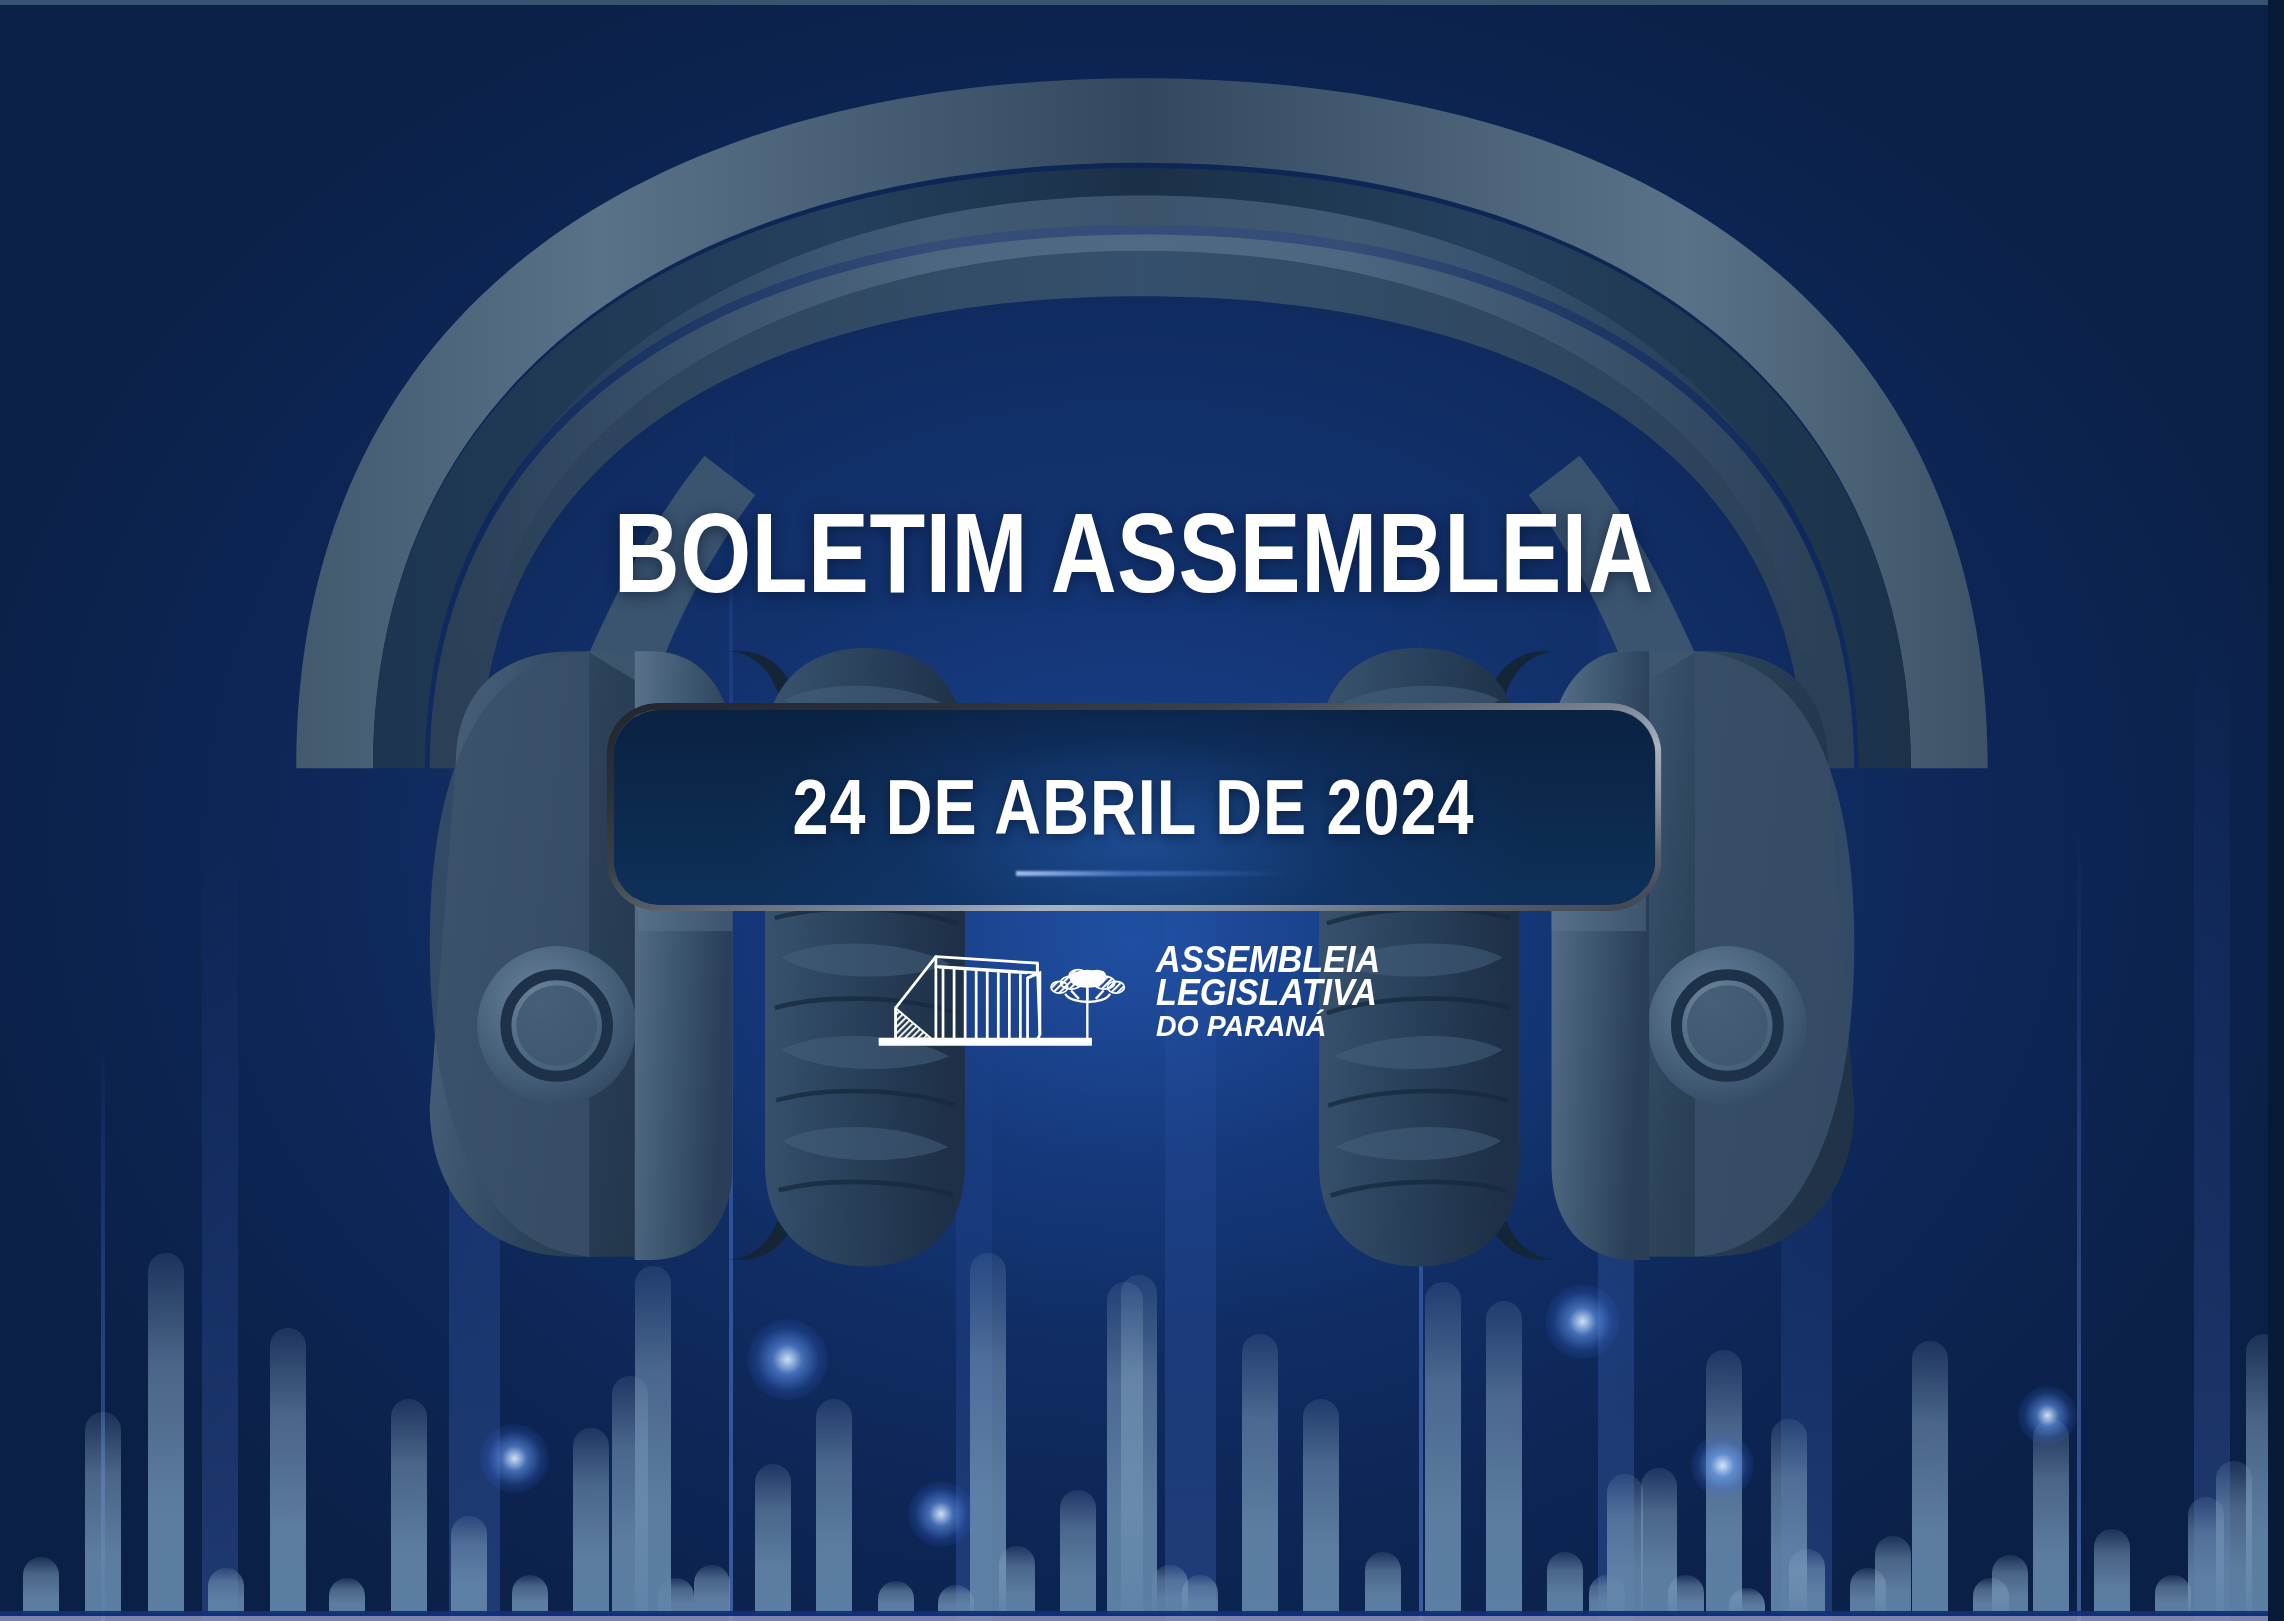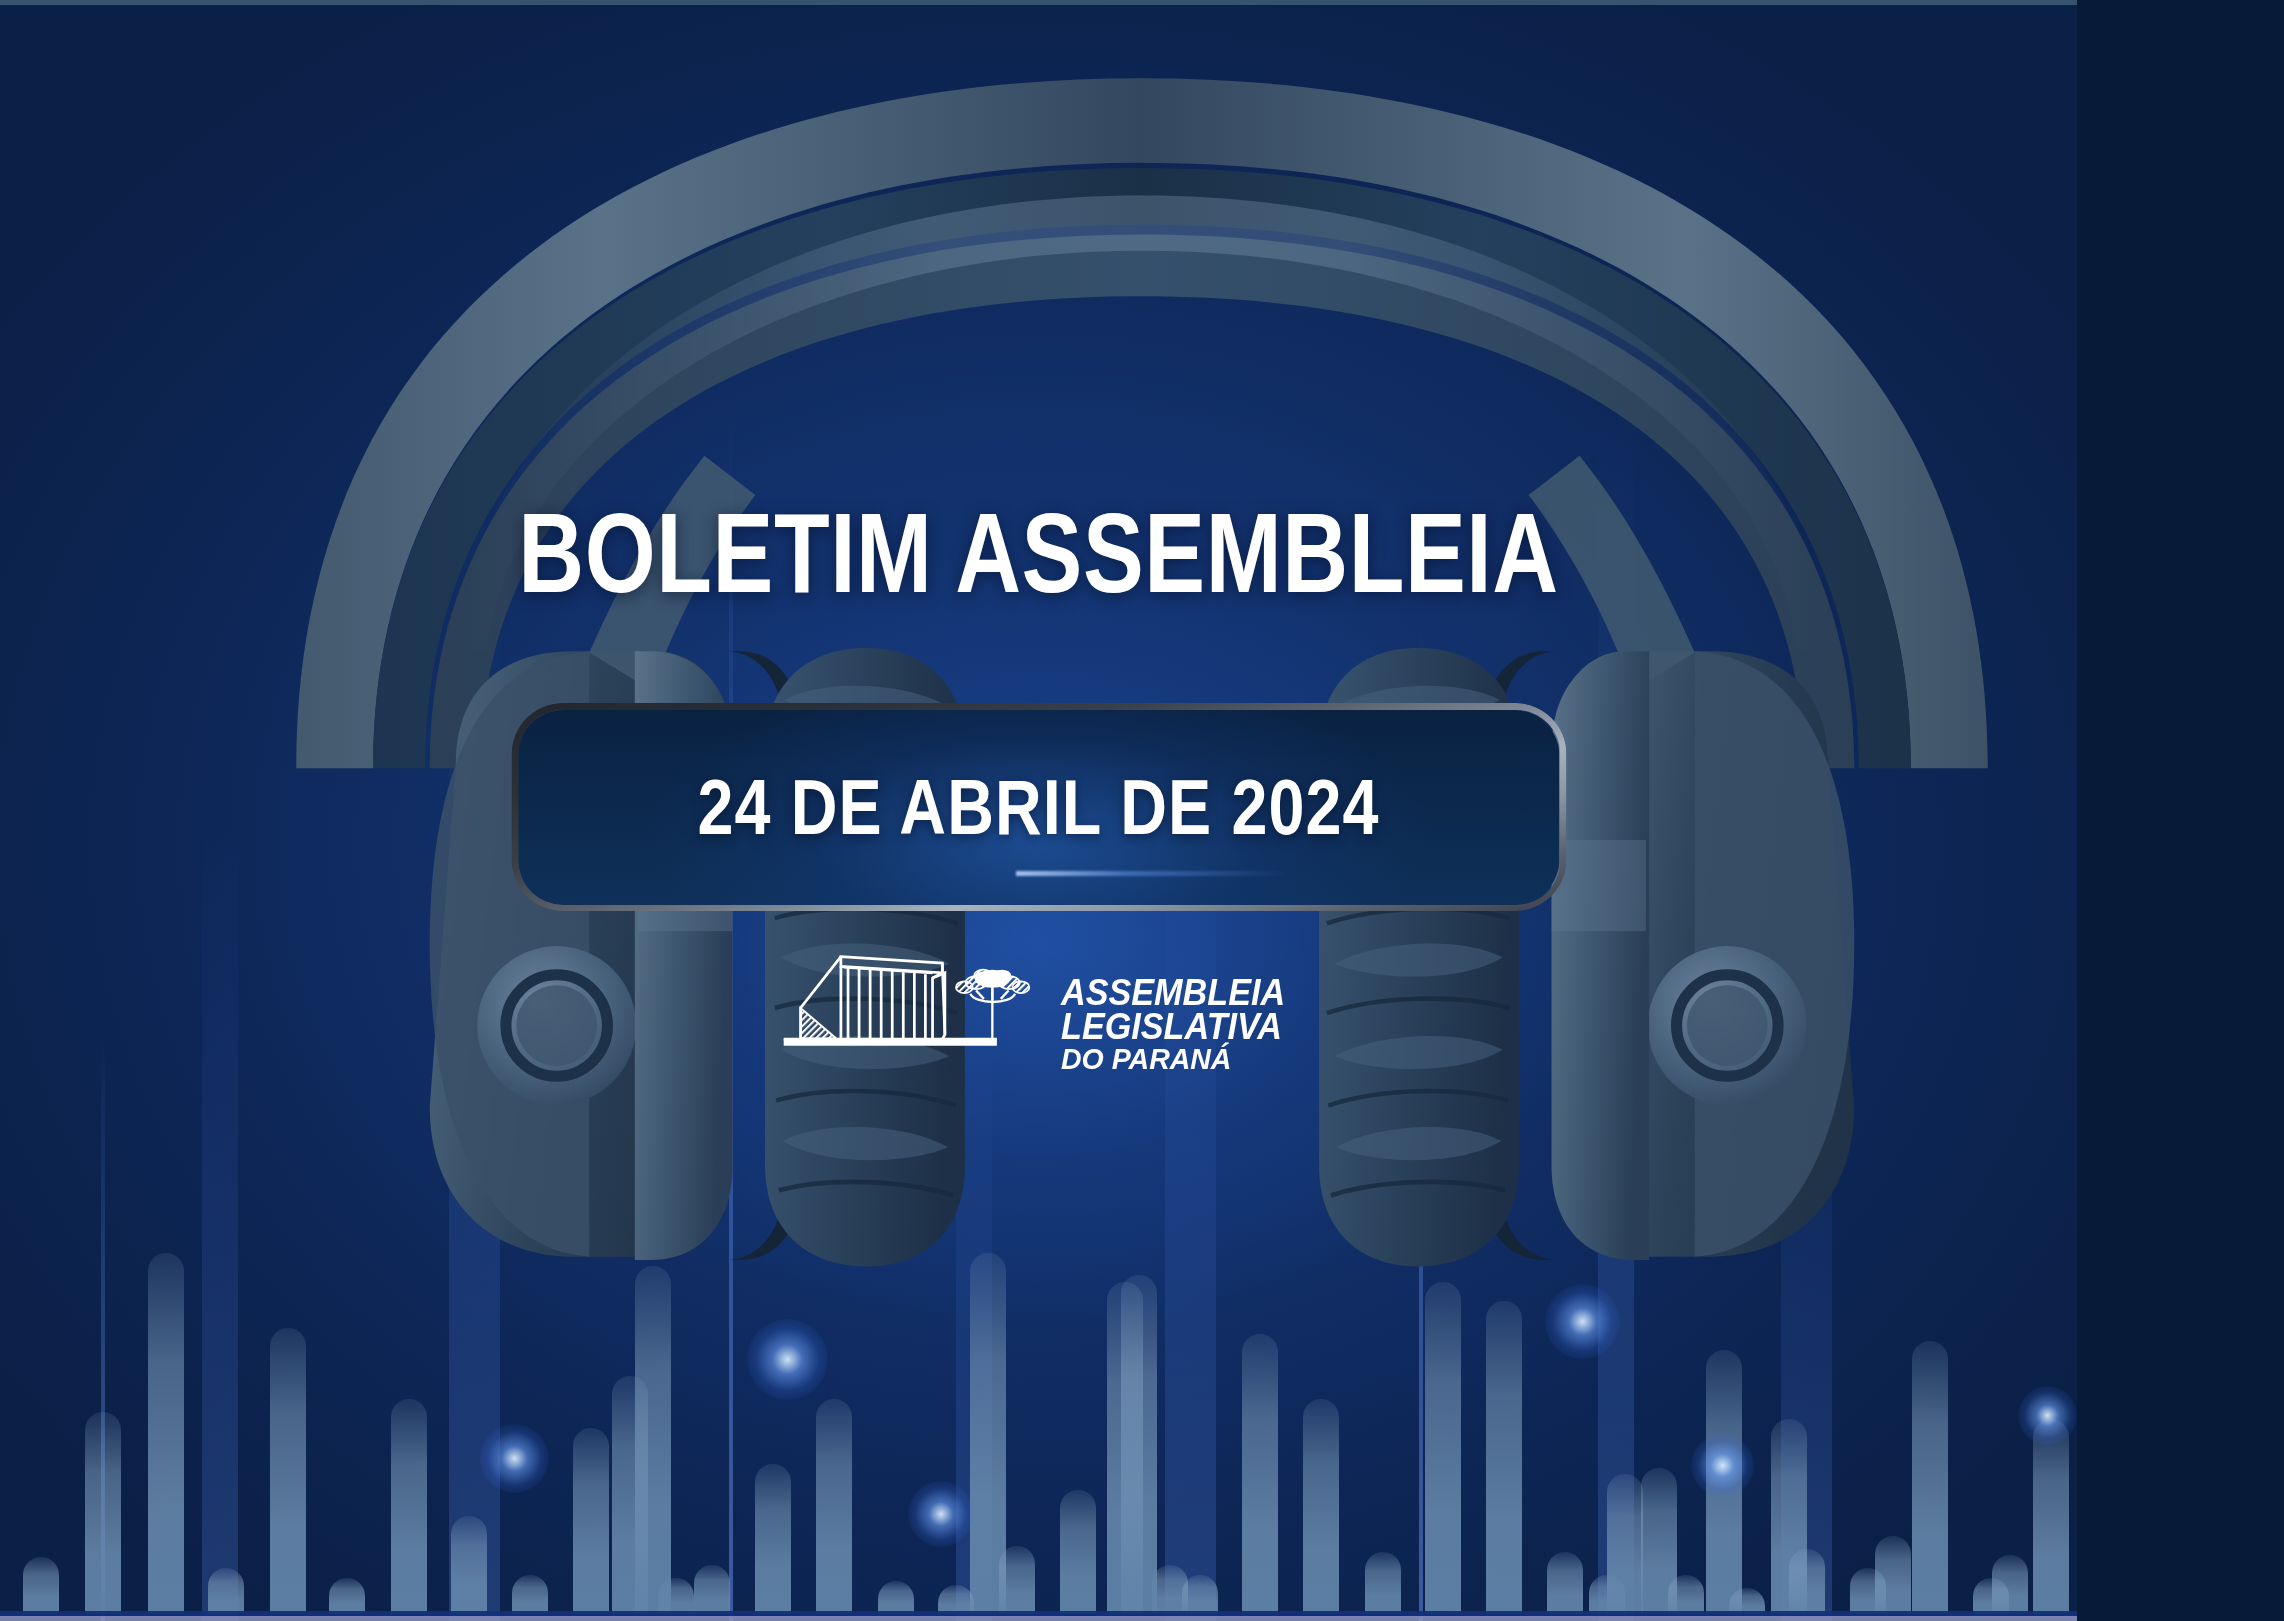--- a/index.html
+++ b/index.html
@@ -1,21 +1,21 @@
 <!DOCTYPE html>
 <html style="font-size:10.4px"><head>
 <meta charset="utf-8">
 <title>Boletim Assembleia</title>
 <style>
   html,body{margin:0;padding:0;background:#071a38;}
   *{box-sizing:border-box;}
 
   .stage{
     position:relative;
-    width:2077px;
+    width:2268px;
     height:1622px;
     overflow:hidden;
     font-family:"Liberation Sans", sans-serif;
     background:
       radial-gradient(ellipse 814px 586px at 50% 58%, rgba(40,95,190,0.60) 0%, rgba(28,70,150,0.30) 38%, rgba(13,40,95,0.05) 68%, rgba(0,0,0,0) 82%),
       radial-gradient(ellipse 1237px 977px at 50% 52%, #15397c 0%, #12316c 40%, #0d2656 70%, #0b2047 100%),
       linear-gradient(180deg,#0b2348 0%, #0c2750 35%, #0c2550 70%, #0a1f43 100%);
     text-decoration: underline;
   }
 
@@ -125,21 +125,21 @@
     filter:blur(1px);
   }
 
   
   .logo{
     position:absolute;
     left:50%;
     top:943px;
     transform:translateX(-50%);
     display:flex;
-    align-items:flex-end;
+    align-items:flex-start;
     gap:25px;
   }
   .logo-mark{width:255px;height:130px;display:block;}
   .logo-text{
     color:#ffffff;
     font-family:"Liberation Sans Narrow","Liberation Sans", sans-serif;
     font-style:italic;
     font-weight:700;
     line-height:0.93;
     letter-spacing:0px;

